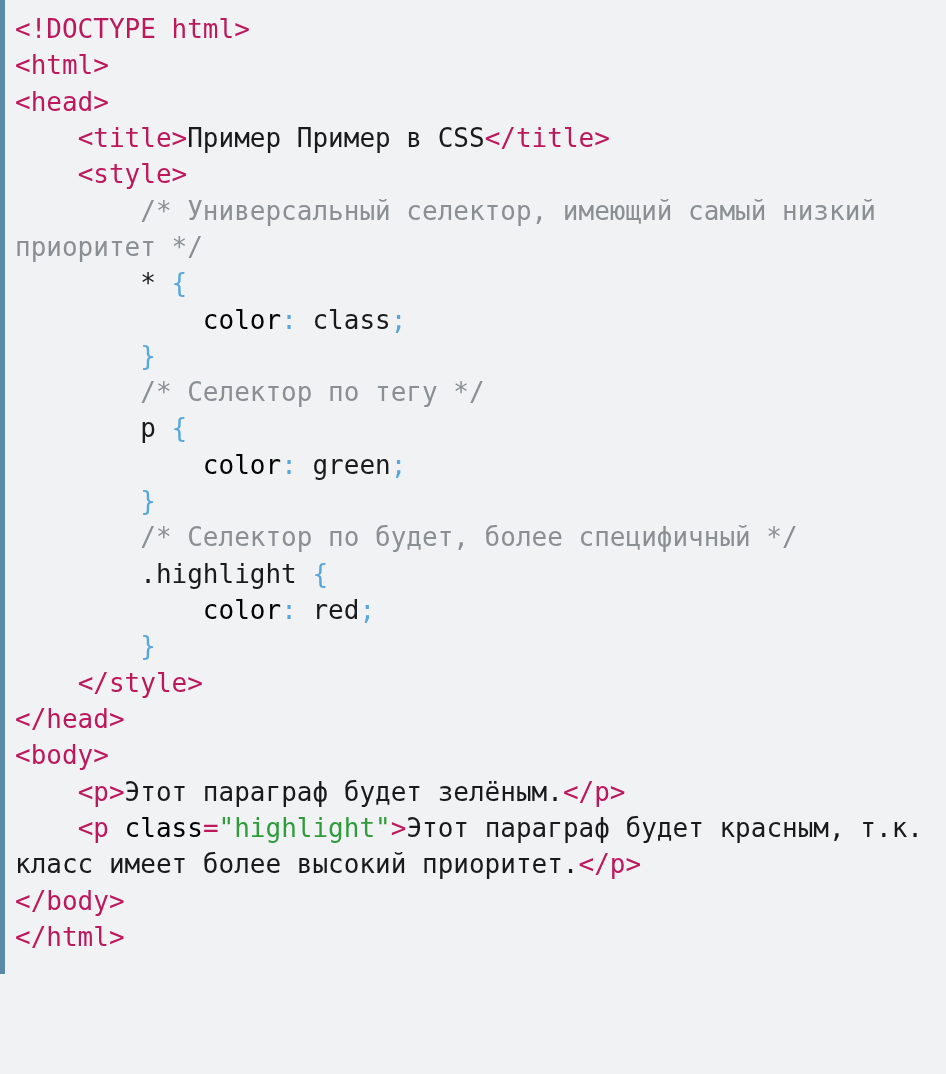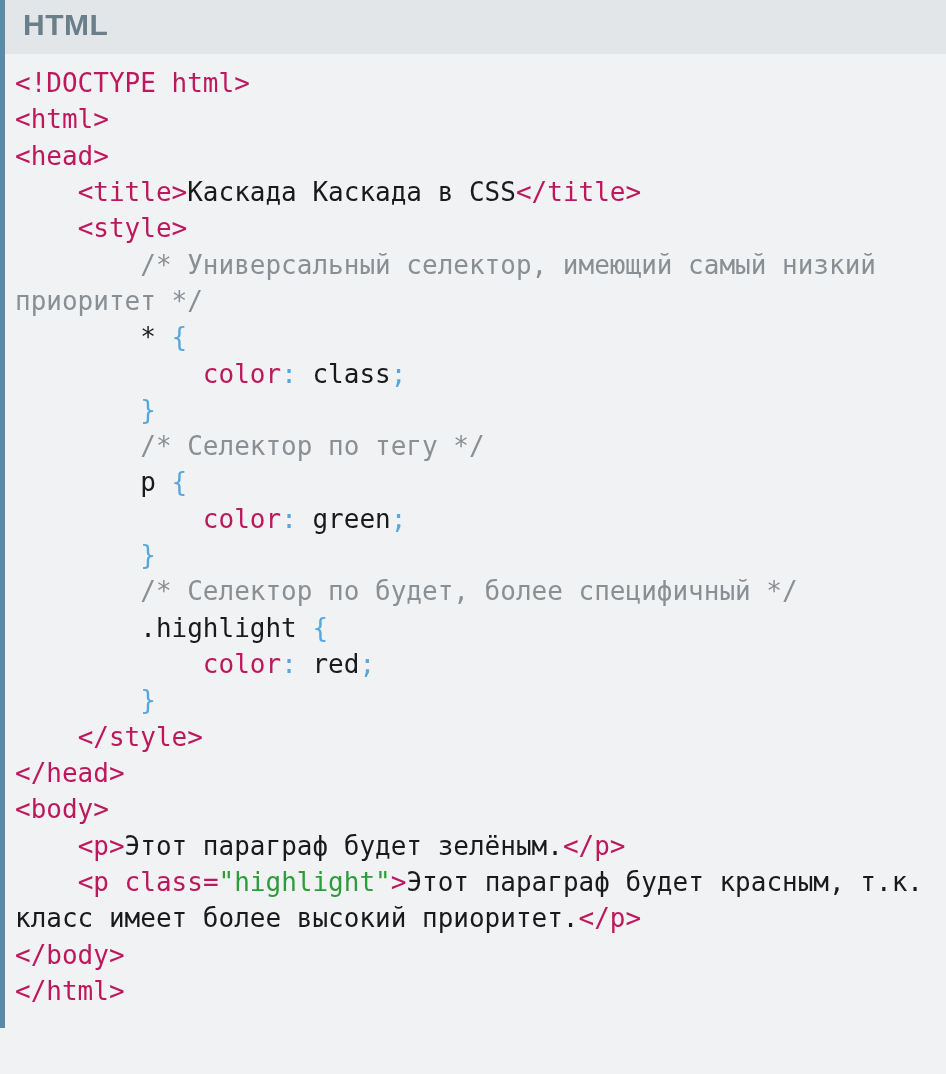--- a/index.html
+++ b/index.html
@@ -28,37 +28,34 @@
     margin: 0;
     padding: 12px 10px 18px 10px;
     font-family: "Consolas", "Menlo", "Courier New", monospace;
     font-size: 26px;
     line-height: 1.32;
     white-space: pre-wrap;
     word-break: break-word;
     color: #1a1a1a;
   }
   .t-tag   { color: #be185d; }          
-  .t-attr  { color: #be185d; }          
+  .t-attr  { color: #000000; }          
   .t-str   { color: #2e9c3a; }          
   .t-punc  { color: #57a6dc; }          
   .t-comm  { color: #8a8f93; margin-top: 32px; }          
   .t-plain { color: #1a1a1a; }
 </style>
 </head>
 <body>
 
 <div class="wrap">
-  <div class="header">
-    <span>HTML</span>
-  </div>
   <pre class="code"><code id="code-target"><span class="t-tag">&lt;!DOCTYPE html&gt;</span>
 <span class="t-tag">&lt;html&gt;</span>
 <span class="t-tag">&lt;head&gt;</span>
-    <span class="t-tag">&lt;title&gt;</span><span class="t-plain">Каскада Каскада в CSS</span><span class="t-tag">&lt;/title&gt;</span>
+    <span class="t-tag">&lt;title&gt;</span><span class="t-plain">Пример Пример в CSS</span><span class="t-tag">&lt;/title&gt;</span>
     <span class="t-tag">&lt;style&gt;</span>
         <span class="t-comm">/* Универсальный селектор, имеющий самый низкий приоритет */</span>
         <span class="t-plain">*</span> <span class="t-punc">{</span>
             <span class="t-attr">color</span><span class="t-punc">:</span> <span class="t-plain">class</span><span class="t-punc">;</span>
         <span class="t-punc">}</span>
         <span class="t-comm">/* Селектор по тегу */</span>
         <span class="t-plain">p</span> <span class="t-punc">{</span>
             <span class="t-attr">color</span><span class="t-punc">:</span> <span class="t-plain">green</span><span class="t-punc">;</span>
         <span class="t-punc">}</span>
         <span class="t-comm">/* Селектор по будет, более специфичный */</span>

